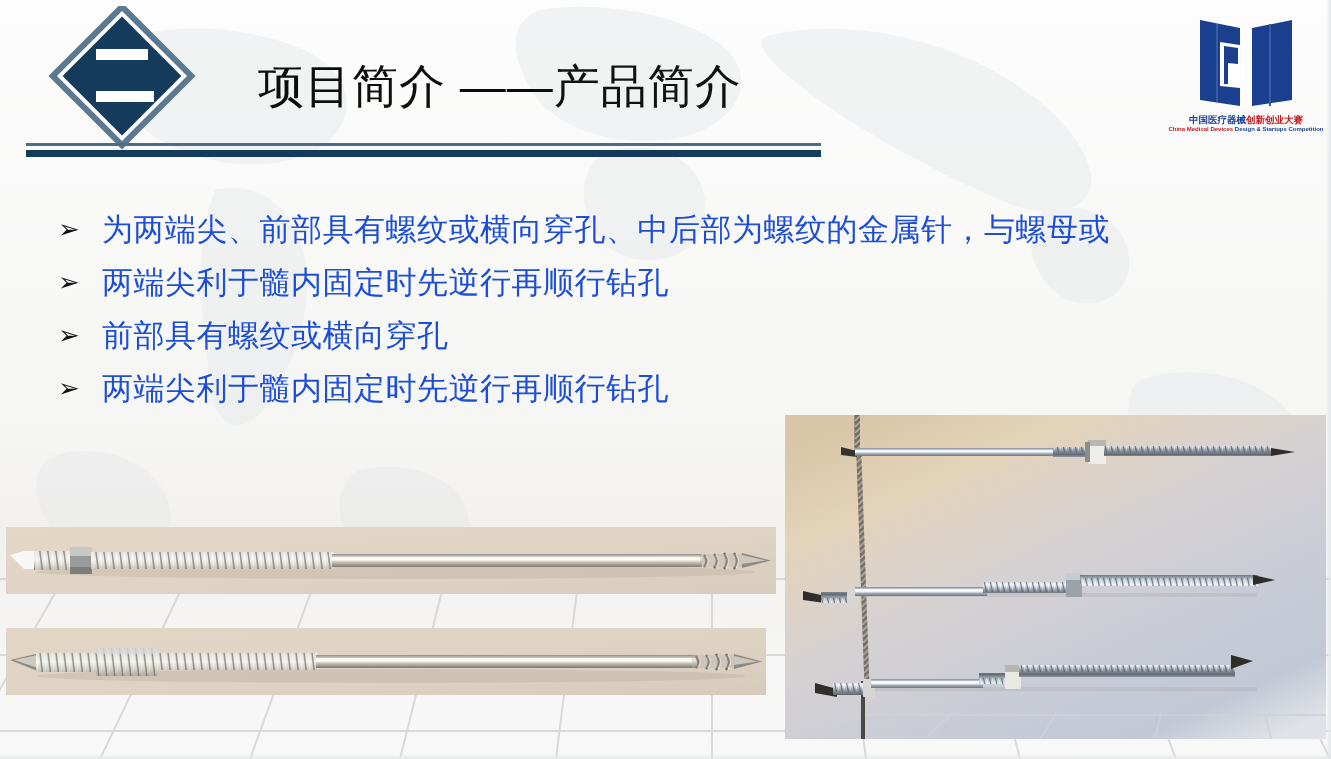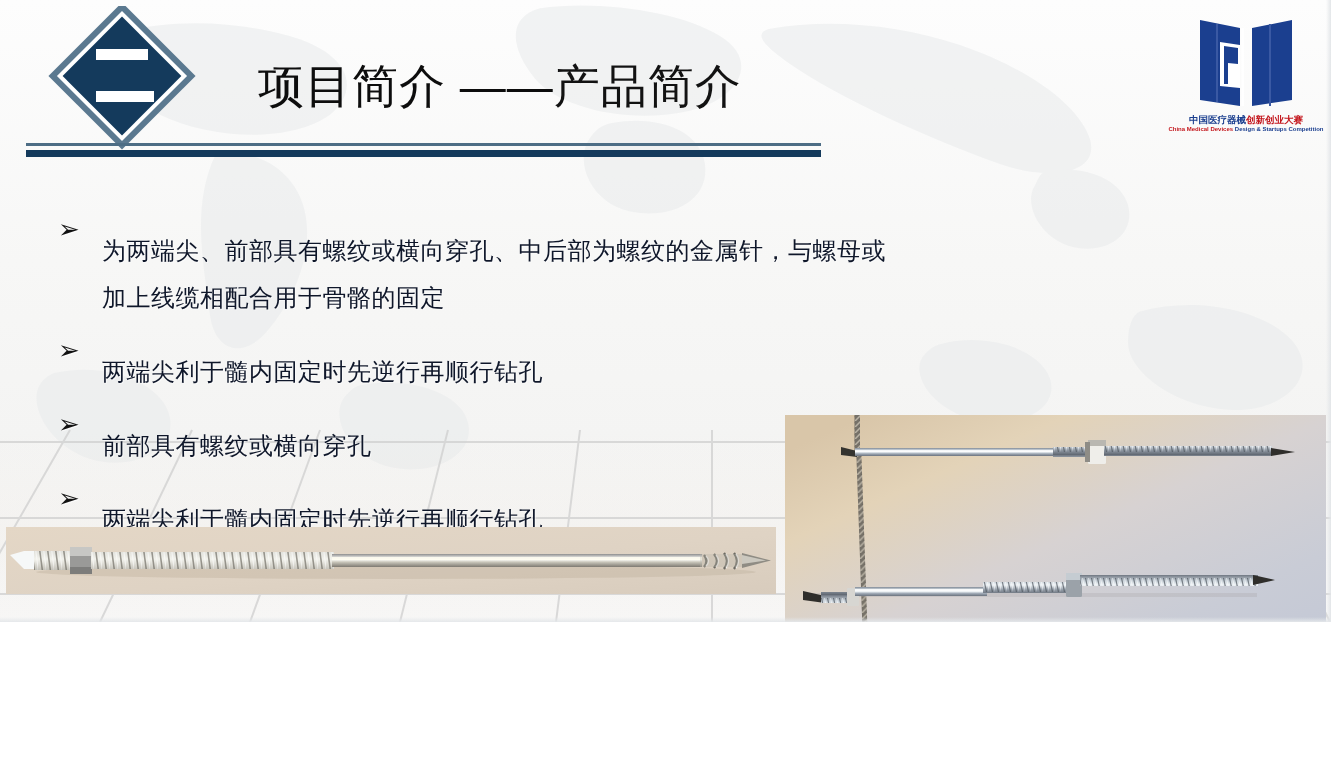--- a/index.html
+++ b/index.html
@@ -8,21 +8,21 @@
     background: #ffffff;
   }
   body {
     font-family: "Liberation Sans", "DejaVu Sans", sans-serif;
   }
 
   
   .slide {
     position: relative;
     width: 1331px;
-    height: 622px;
+    height: 759px;
     overflow: hidden;
     background: #fbfbfa;
     box-sizing: border-box;
   }
 
   
   .bg-base {
     position: absolute;
     inset: 0;
     background:
@@ -168,26 +168,25 @@
     flex: 0 0 auto;
     width: 44px;
     font-size: 26px;
     line-height: 47px;
     color: #111111;
     text-align: left;
     text-shadow: 1px 1px 0 rgba(255,255,255,0.75);
   }
   .bullet-text {
     flex: 1 1 auto;
-    font-size: 24px;
+    font-size: 31px;
     line-height: 47px;
-    color: #0f172a;
+    color: #1d4ed8;
     letter-spacing: 0.5px;
     text-shadow: 1px 1px 1px rgba(255,255,255,0.6);
-    margin-top: 21px;
   }
   .bullet-text .l2 { display: block; }
 
   
   .photo {
     position: absolute;
     overflow: hidden;
   }
   .photo svg { width: 100%; height: 100%; display: block; }
 
@@ -278,21 +277,20 @@
       <span class="blue">Design &amp; Startups Competition</span>
     </div>
   </div>
 
   <div class="bullets">
 
     <div class="bullet">
       <div class="bullet-marker">➢</div>
       <div class="bullet-text">
         <span>为两端尖、前部具有螺纹或横向穿孔、中后部为螺纹的金属针，与螺母或</span>
-        <span class="l2">加上线缆相配合用于骨骼的固定</span>
       </div>
     </div>
 
     <div class="bullet">
       <div class="bullet-marker">➢</div>
       <div class="bullet-text">两端尖利于髓内固定时先逆行再顺行钻孔</div>
     </div>
 
     <div class="bullet">
       <div class="bullet-marker">➢</div>

